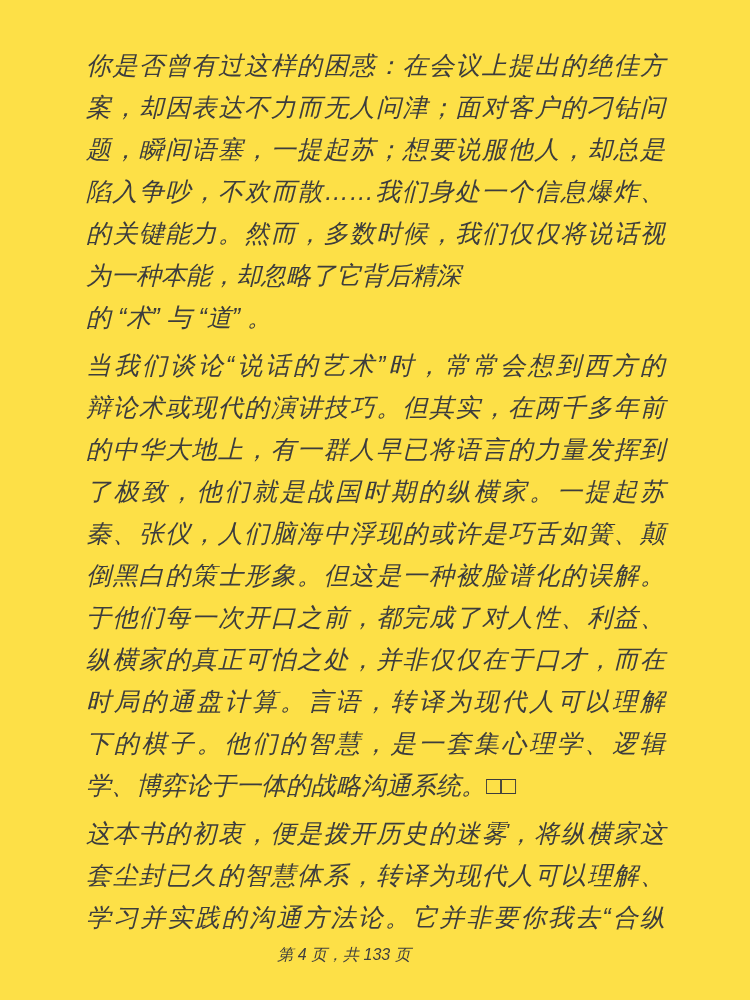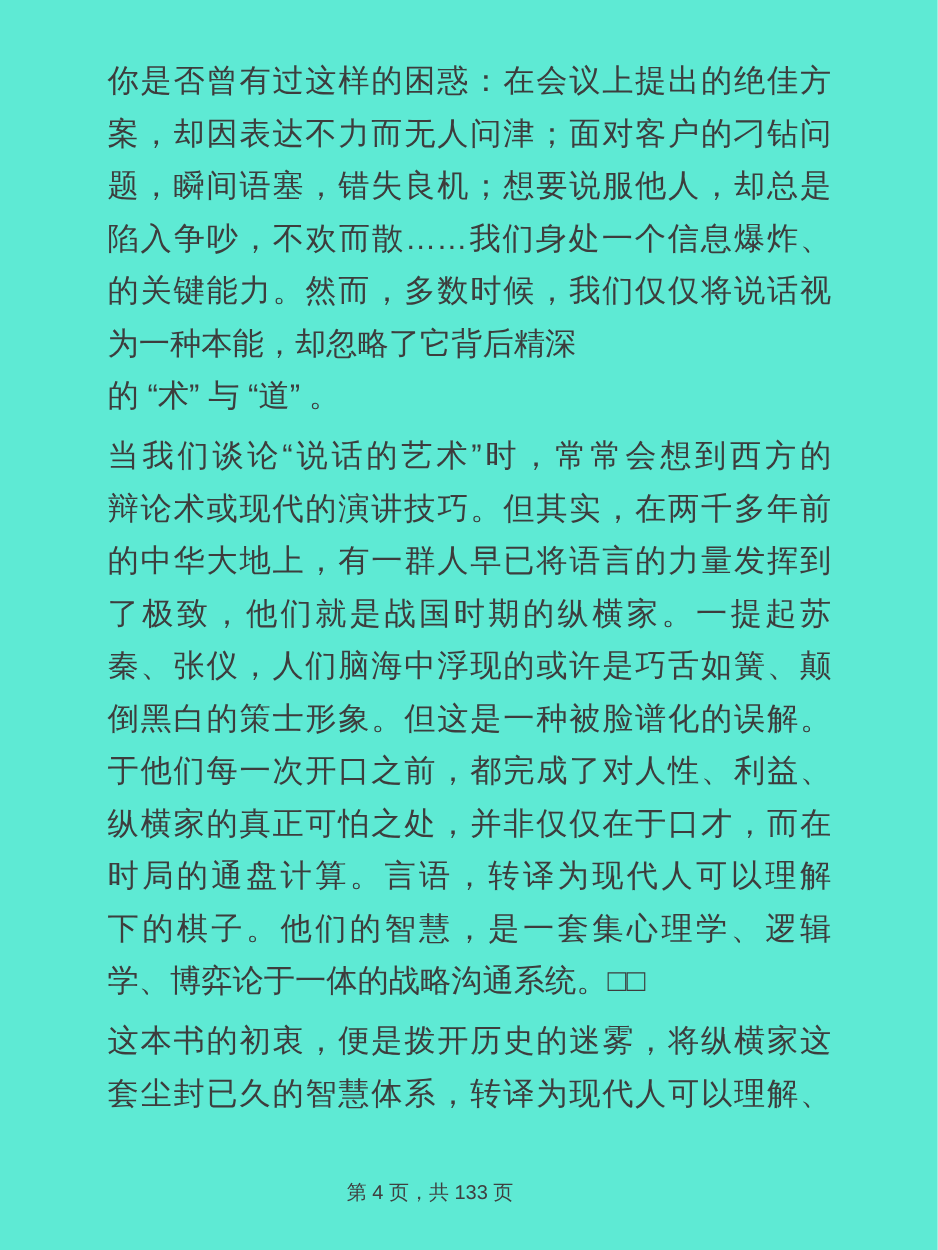--- a/index.html
+++ b/index.html
@@ -10,21 +10,22 @@
   body {
     width: 750px;
     height: 1000px;
     overflow: hidden;
     position: relative;
     font-family: "Liberation Sans", "DejaVu Sans", sans-serif;
   }
   .page {
     position: absolute;
     inset: 0;
-    background: #5eead4;
+    background: #fde047;
+    font-style: italic;
   }
   .content {
     position: absolute;
     left: 86px;
     top: 44px;
     width: 579px;
   }
   .para {
     margin: 0 0 6px 0;
   }
@@ -55,21 +56,21 @@
 </head>
 <body>
 
 <div class="page">
   <div class="content">
 
     <div class="para">
       <div>
           <div class="line">你是否曾有过这样的困惑：在会议上提出的绝佳方</div>
           <div class="line">案，却因表达不力而无人问津；面对客户的刁钻问</div>
-          <div class="line">题，瞬间语塞，错失良机；想要说服他人，却总是</div>
+          <div class="line">题，瞬间语塞，一提起苏；想要说服他人，却总是</div>
           <div class="line">陷入争吵，不欢而散……我们身处一个信息爆炸、</div>
           <div class="line">的关键能力。然而，多数时候，我们仅仅将说话视</div>
         </div>
       <div>
           <div class="line line-end">为一种本能，却忽略了它背后精深</div>
           <div class="line line-end">的 “术” 与 “道” 。</div>
         </div>
     </div>
 
     <div class="para">
@@ -87,20 +88,21 @@
         </div>
       <div>
           <div class="line line-end">学、博弈论于一体的战略沟通系统。□□</div>
         </div>
     </div>
 
     <div class="para">
       <div>
           <div class="line">这本书的初衷，便是拨开历史的迷雾，将纵横家这</div>
           <div class="line">套尘封已久的智慧体系，转译为现代人可以理解、</div>
+          <div class="line">学习并实践的沟通方法论。它并非要你我去“合纵</div>
         </div>
       <div></div>
     </div>
 
   </div>
 
   <div class="footer">第 4 页，共 133 页</div>
 </div>
 
 </body></html>

